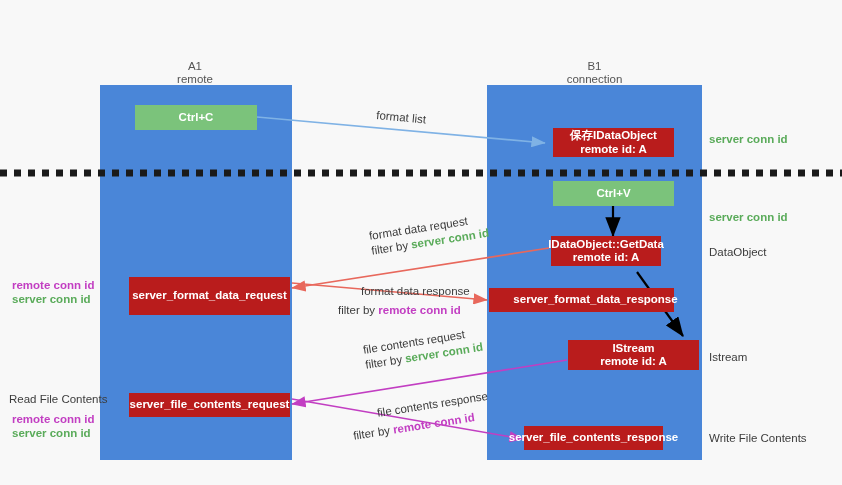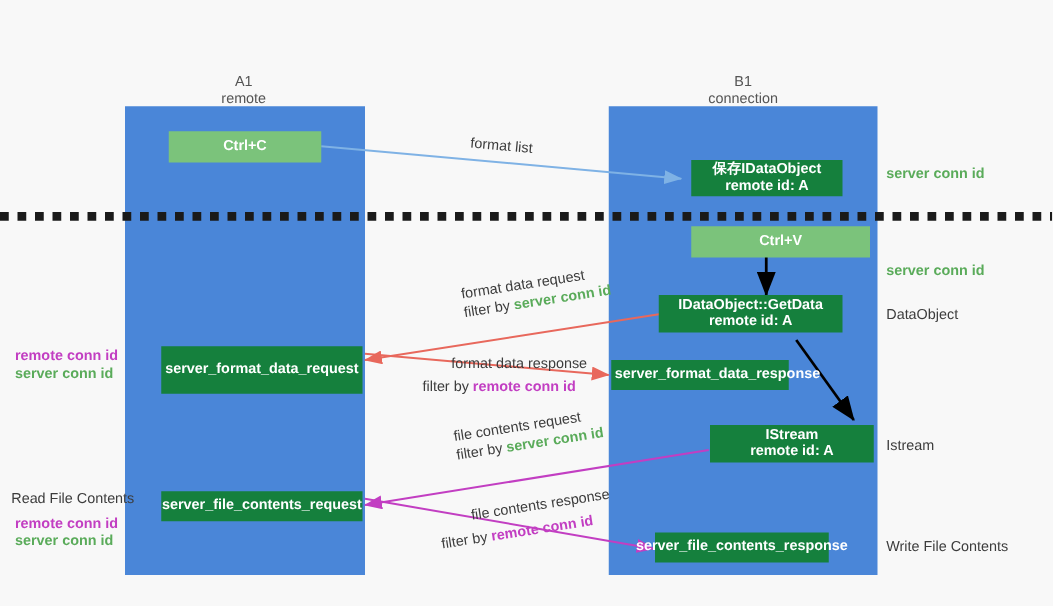--- a/index.html
+++ b/index.html
@@ -54,21 +54,21 @@
     align-items: center;
     justify-content: center;
     text-align: center;
     color: #ffffff;
     font-size: 11.5px;
     line-height: 13.5px;
     white-space: pre;
     font-weight: bold;
   }
   .box.green { background: #7bc37b; }
-  .box.orange { background: #15803d; }
+  .box.orange { background: #b91c1c; }
 
   
   .ann {
     position: absolute;
     font-size: 11.5px;
     line-height: 14px;
     white-space: pre;
   }
   .ann.green   { color: #5aab5a; font-weight: bold; }
   .ann.magenta { color: #c23ec2; font-weight: bold; }
@@ -155,39 +155,39 @@
 
   <div class="box green" style="left:135px; top:105px; width:122px; height:25px;">
     <span>Ctrl+C</span>
   </div>
 
   <div class="box orange" style="left:553px; top:128px; width:121px; height:29px;">
     <span>保存IDataObject</span>
     <span>remote id: A</span>
   </div>
 
-  <div class="box green" style="left:553px; top:181px; width:143px; height:25px;">
+  <div class="box green" style="left:553px; top:181px; width:121px; height:25px;">
     <span>Ctrl+V</span>
   </div>
 
-  <div class="box orange" style="left:527px; top:236px; width:147px; height:30px;">
+  <div class="box orange" style="left:551px; top:236px; width:110px; height:30px;">
     <span>IDataObject::GetData</span>
     <span>remote id: A</span>
   </div>
 
   <div class="box orange" style="left:568px; top:340px; width:131px; height:30px;">
     <span>IStream</span>
     <span>remote id: A</span>
   </div>
 
   <div class="box orange" style="left:129px; top:277px; width:161px; height:38px;">
     <span>server_format_data_request</span>
   </div>
 
-  <div class="box orange" style="left:489px; top:288px; width:142px; height:24px;padding-left:28px;">
+  <div class="box orange" style="left:489px; top:288px; width:185px; height:24px;padding-left:28px;">
     <span>server_format_data_response</span>
   </div>
 
   <div class="box orange" style="left:129px; top:393px; width:161px; height:24px;">
     <span>server_file_contents_request</span>
   </div>
 
   <div class="box orange" style="left:524px; top:426px; width:139px; height:24px;">
     <span>server_file_contents_response</span>
   </div>

